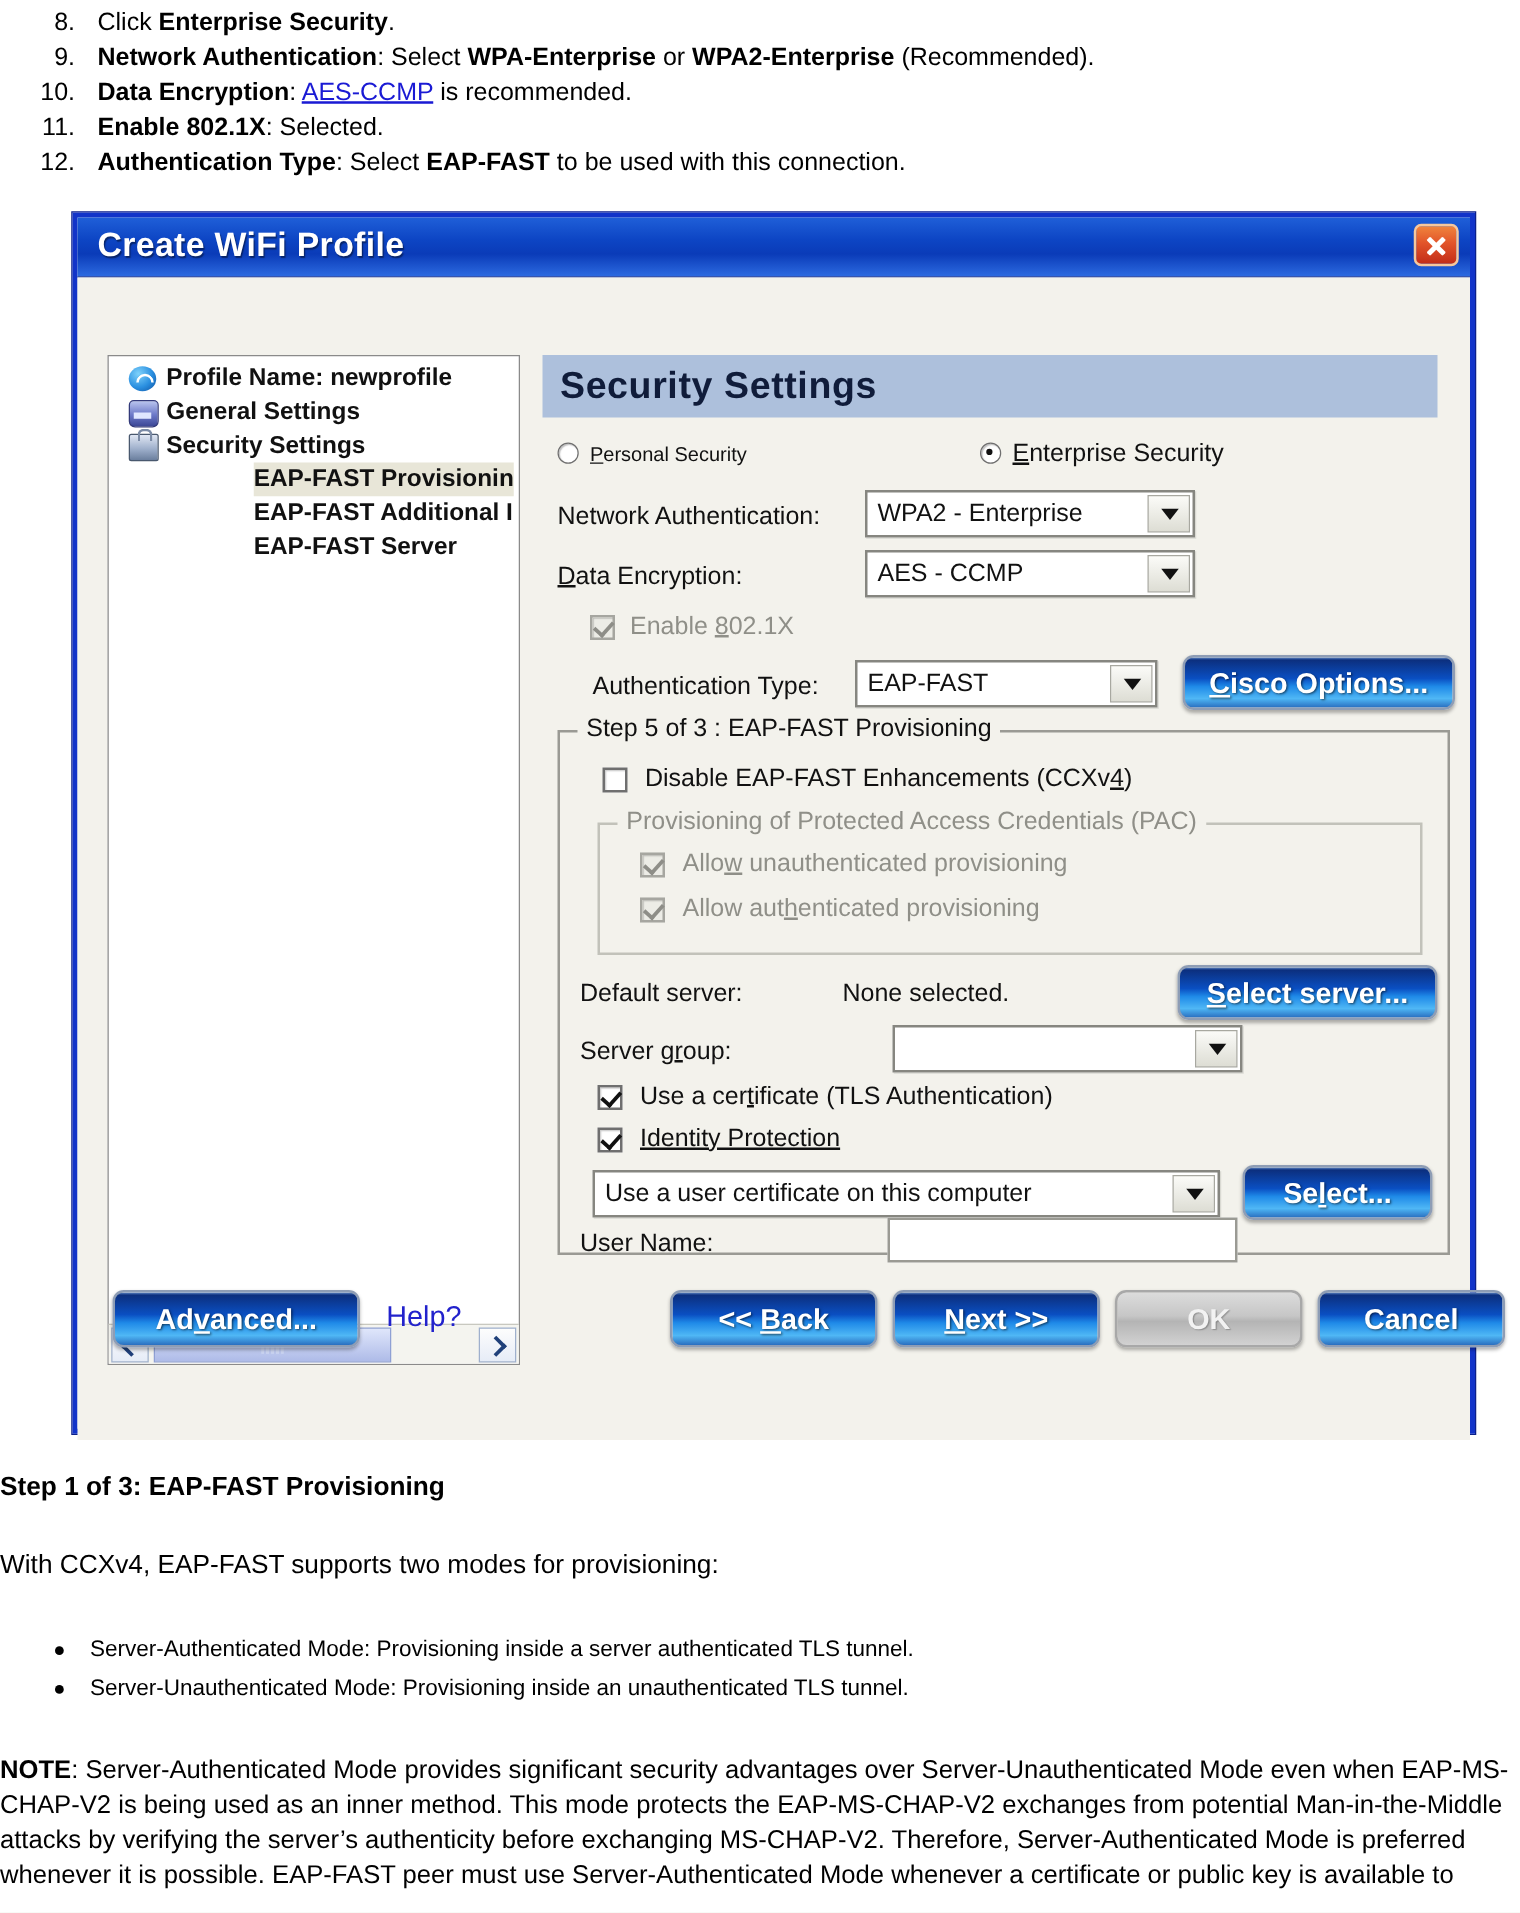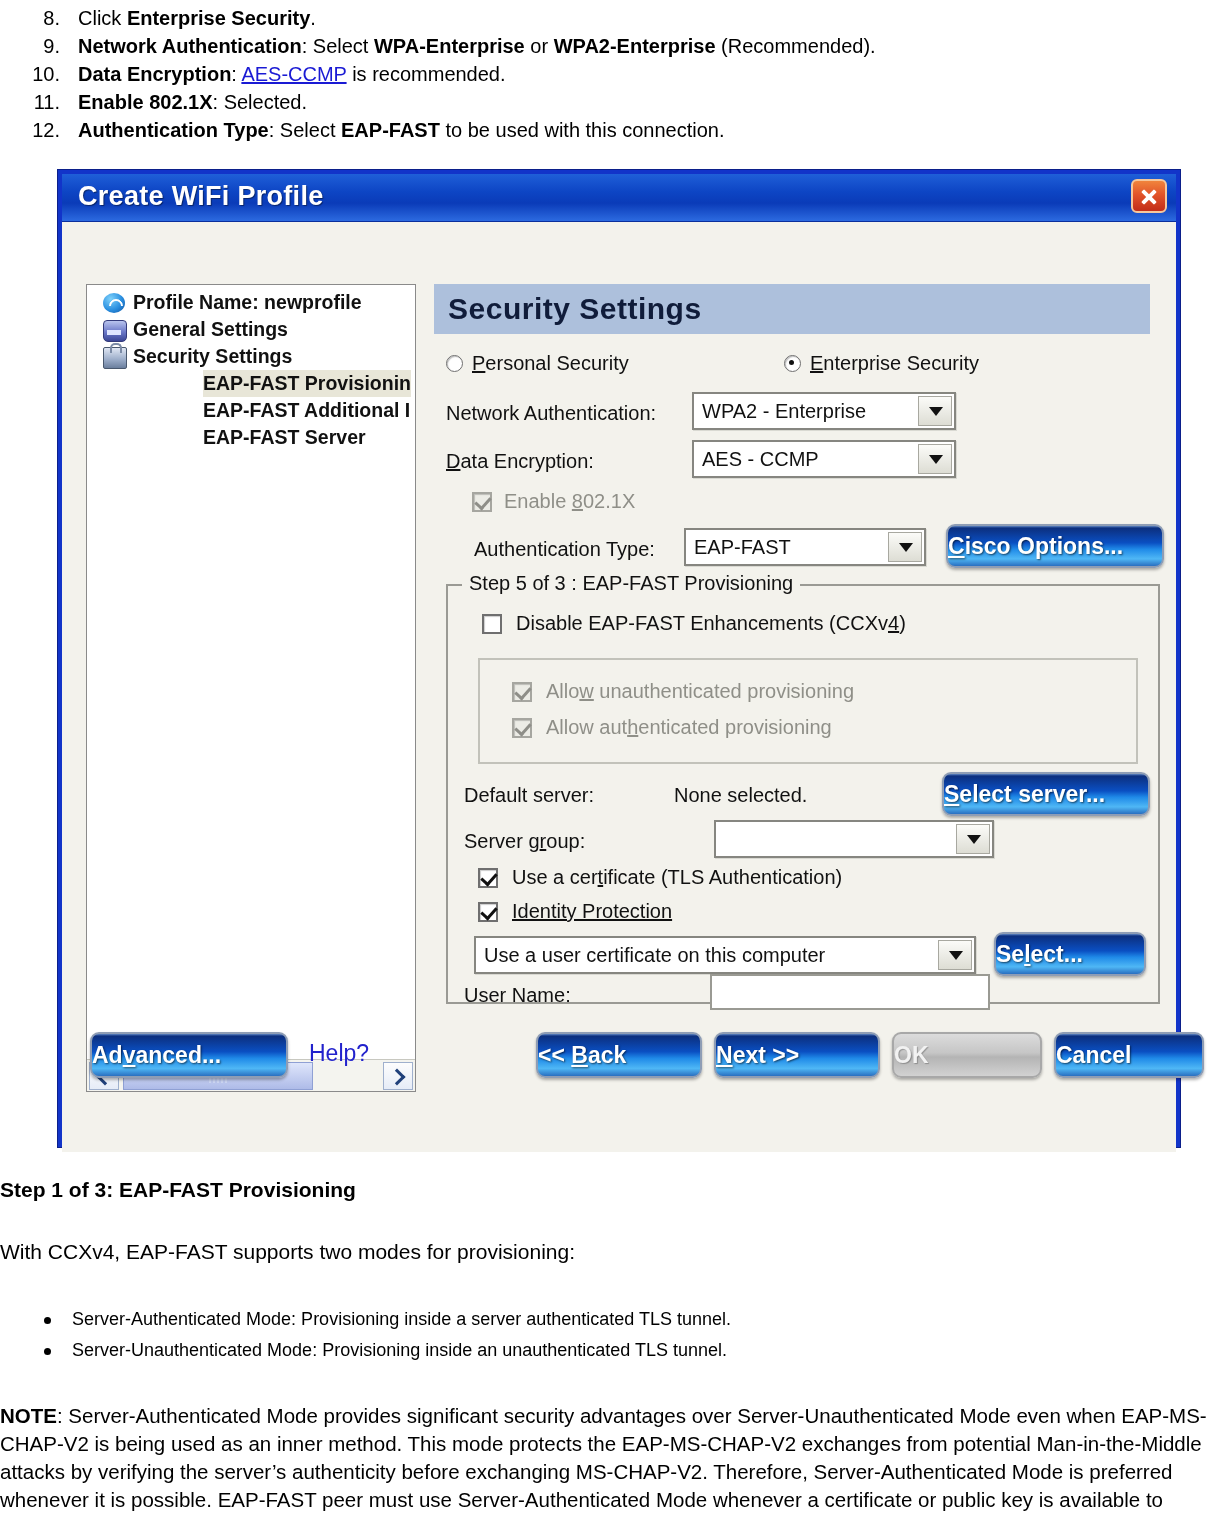--- a/index.html
+++ b/index.html
@@ -168,21 +168,21 @@
   .grp-title.dis{color:#8f8f88;}
 
   
   .btn{
     position:absolute;border-radius:9px;cursor:pointer;box-sizing:border-box;
     background:linear-gradient(to bottom,#5f87c4 0%,#0c2f7e 5%,#0a4fc2 42%,#1f8ae8 58%,#4fb7f5 82%,#2a6fc0 100%);
     border:2px solid #8e9db5;
     box-shadow:0 2px 3px rgba(0,0,0,.3);
     color:#ffffff;font-size:23px;font-weight:bold;text-align:center;
     text-shadow:1px 1px 2px rgba(0,0,0,.6);
-    display:flex;align-items:center;justify-content:flex-start;
+    display:flex;align-items:center;justify-content:center;
   }
   .btn.disabled{
     background:linear-gradient(to bottom,#dcdcdc 0%,#c6c6c6 45%,#b4b4b4 55%,#d2d2d2 100%);
     color:#f2f2f2;text-shadow:1px 1px 1px rgba(0,0,0,.25);border-color:#a8a8a8;cursor:default;
   }
 
   .helplink{
     position:absolute;font-size:23px;color:#2222cc;cursor:pointer;
   }
 
@@ -239,21 +239,21 @@
           </div>
       </div>
     </div>
 
     <div class="pane">
 
       <div class="pane-head">Security Settings</div>
 
       <div class="radio-row">
         <span class="radio r-personal">
-          <span class="dot"></span><span class="lbl" style="font-size:20px"><u>P</u><span>ersonal Security</span></span>
+          <span class="dot"></span><span class="lbl" style="font-size:16px"><u>P</u><span>ersonal Security</span></span>
         </span>
         <span class="radio on r-enterprise">
           <span class="dot"></span><span class="lbl" style="font-size:20px"><u>E</u><span>nterprise Security</span></span>
         </span>
       </div>
 
       <div class="lbl" style="position:absolute;left:12px;top:118px;">Network Authentication:</div>
       <div class="combo" style="left:258px;top:108px;width:264px;height:38px;">
         <span class="txt">WPA2 - Enterprise</span>
         <span class="arrowbox"></span>
@@ -277,20 +277,21 @@
         <span><u>C</u>isco Options...</span>
       </div>
 
       <div class="grp" style="left:12px;top:300px;width:714px;height:420px;">
         <span class="grp-title">Step 5 of 3 : EAP-FAST Provisioning</span>
 
         <div class="chk" style="left:34px;top:28px;"></div>
         <div class="lbl" style="position:absolute;left:68px;top:26px;">Disable EAP-FAST Enhancements (CCXv<u>4</u>)</div>
 
         <div class="grp light" style="position:absolute;left:30px;top:72px;width:660px;height:106px;">
+          <span class="grp-title dis">Provisioning of Protected Access Credentials (PAC)</span>
           <div class="chk dis on" style="left:32px;top:22px;"></div>
           <div class="lbl dis-txt" style="position:absolute;left:66px;top:20px;">Allo<u>w</u> unauthenticated provisioning</div>
           <div class="chk dis on" style="left:32px;top:58px;"></div>
           <div class="lbl dis-txt" style="position:absolute;left:66px;top:56px;">Allow aut<u>h</u>enticated provisioning</div>
         </div>
 
         <div class="lbl" style="position:absolute;left:16px;top:198px;">Default server:</div>
         <div class="lbl" style="position:absolute;left:226px;top:198px;">None selected.</div>
         <div class="btn" style="left:494px;top:186px;width:208px;height:44px;">
           <span><u>S</u>elect server...</span>

